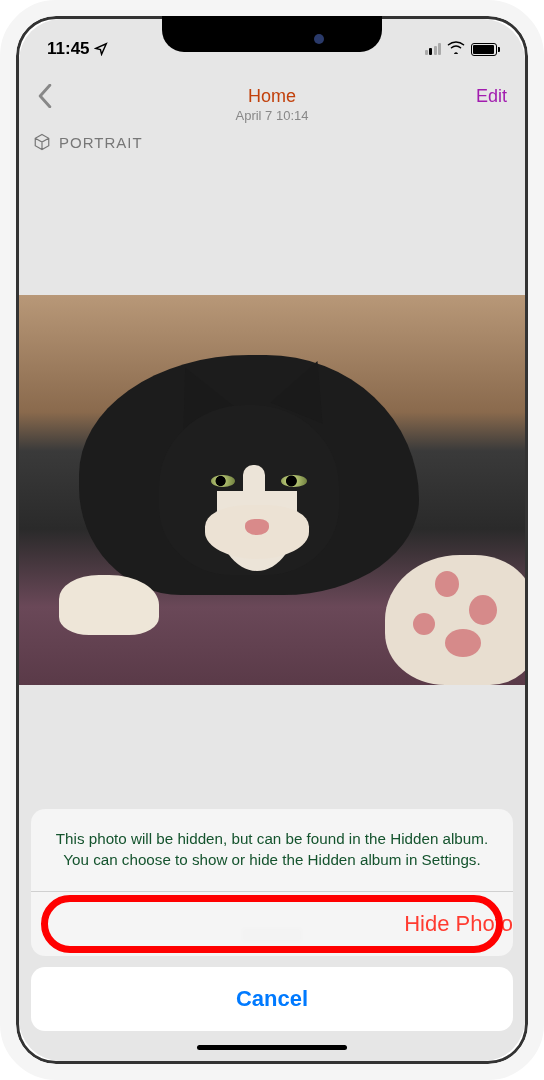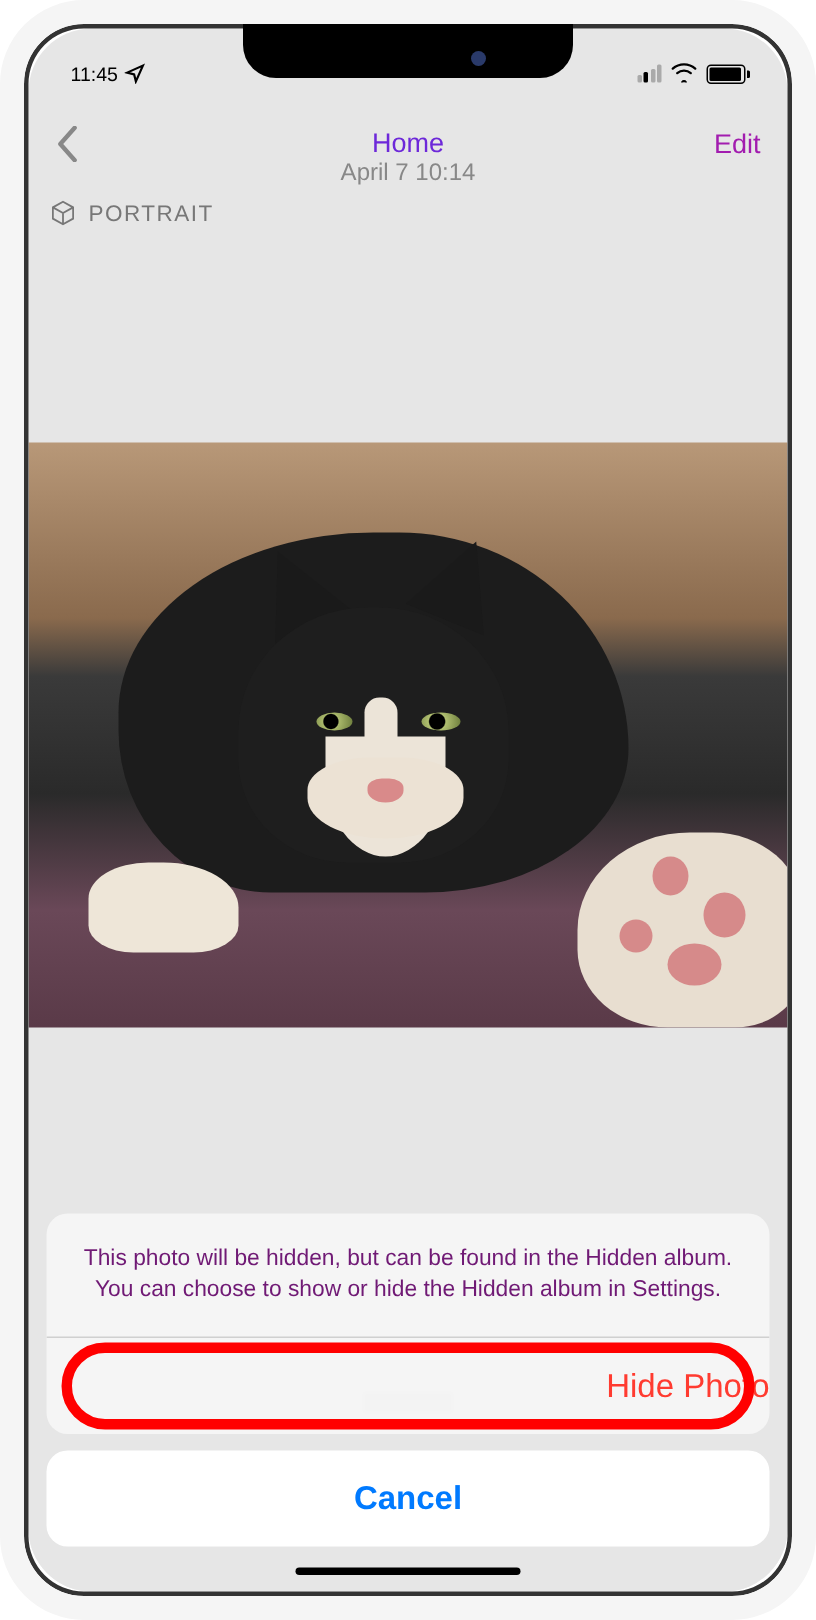--- a/index.html
+++ b/index.html
@@ -57,22 +57,22 @@
       flex-direction: column;
     }
 
     
     .status-bar {
       height: 50px;
       display: flex;
       align-items: center;
       justify-content: space-between;
       padding: 10px 28px 0;
-      font-size: 13px;
-      font-weight: 400;
+      font-size: 17px;
+      font-weight: 700;
       color: #000;
       position: relative;
       z-index: 5;
       gap: 18px;
     }
     .status-left { display: flex; align-items: center; gap: 4px; }
     .status-right { display: flex; align-items: center; gap: 6px; }
     .signal-bars { display: flex; align-items: flex-end; gap: 1.5px; height: 12px; }
     .signal-bars span { width: 3px; background: #aaa; border-radius: 1px; }
     .signal-bars span:nth-child(1) { height: 5px; }
@@ -89,22 +89,22 @@
     .nav-header {
       height: 54px;
       display: flex;
       align-items: center;
       justify-content: space-between;
       padding: 0 18px;
       position: relative;
     }
     .back-chevron { width: 32px; height: 32px; display:flex; align-items:center; }
     .nav-center { text-align: center; position:absolute; left:50%; transform:translateX(-50%); }
-    .nav-title { font-size: 18px; font-weight: 500; color:#6d28d9;margin-top:17px; }
-    .nav-subtitle { font-size: 16px; color:#888; margin-top:1px; }
+    .nav-title { font-size: 18px; font-weight: 500; color:#c2410c;margin-top:17px; }
+    .nav-subtitle { font-size: 13px; color:#888; margin-top:1px; }
     .edit-btn { font-size: 18px; color:#a21caf; }
 
     
     .content { flex:1; position: relative; background:#e6e6e6;text-align:center; }
     .portrait-badge {
       position:absolute; top:10px; left:14px;
       display:flex; align-items:center; gap:8px;
       color:#777; font-size:15px; letter-spacing: 1px; font-weight:500;
     }
     .cube-icon { width:18px; height:18px; }
@@ -142,21 +142,21 @@
     }
     .sheet-group {
       background: rgba(245,245,245,0.97);
       border-radius: 14px;
       overflow: hidden;
       margin-bottom: 11px;
     }
     .sheet-message {
       padding: 20px 20px;
       text-align: center;
-      color: #701a75;
+      color: #14532d;
       font-size: 15.2px;
       line-height: 1.38;
       border-bottom: 0.5px solid rgba(0,0,0,0.15);
     }
     .sheet-action {
       padding: 19px 0;
       text-align:right;
       font-size: 22px;
       position: relative;
     }

